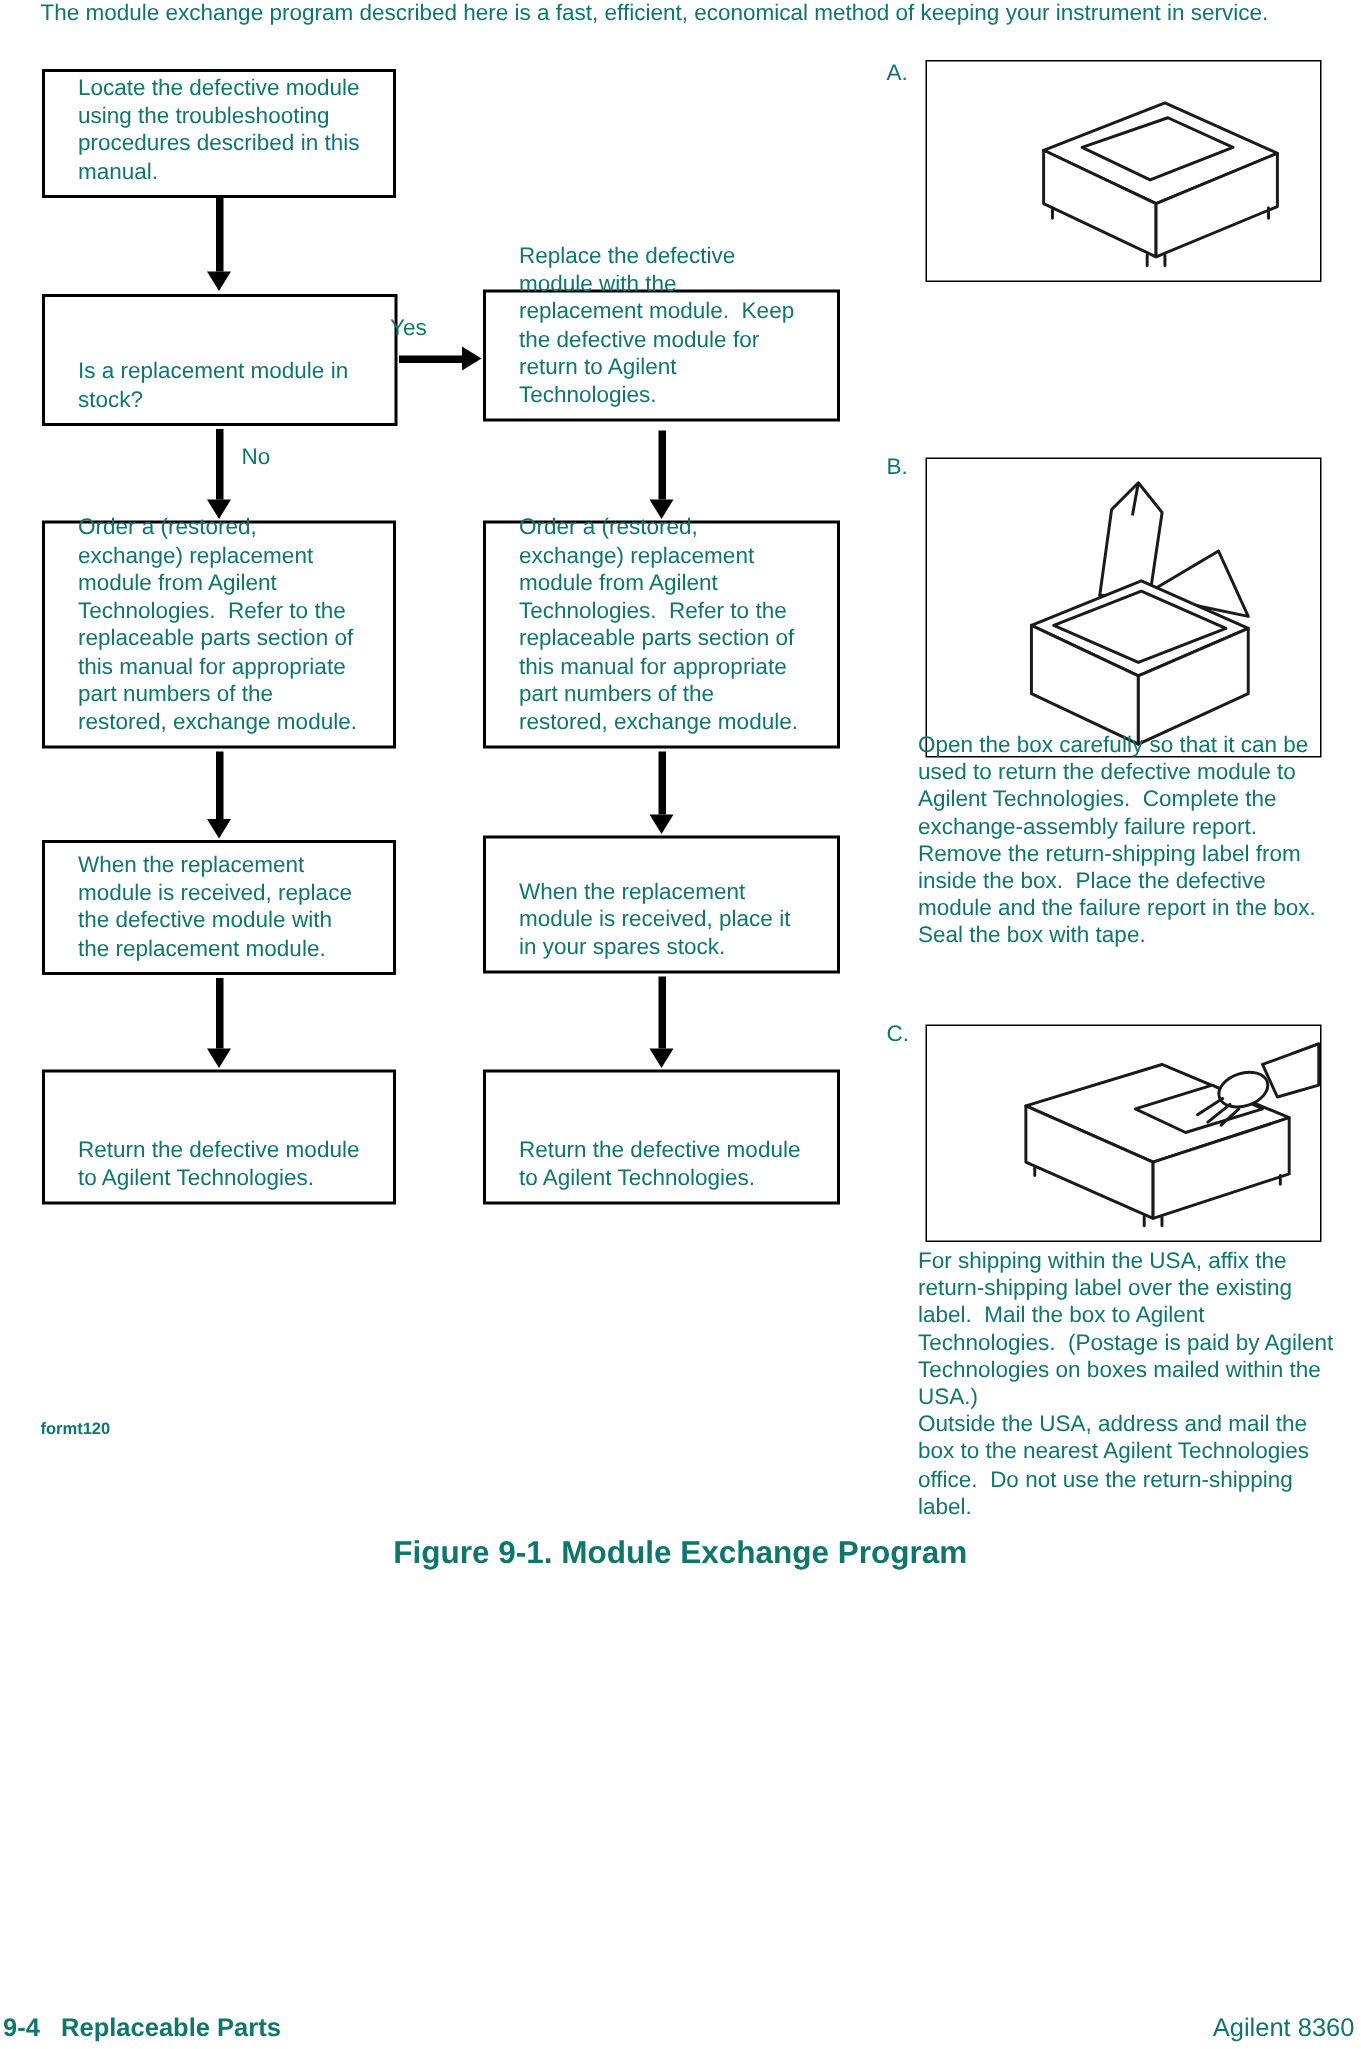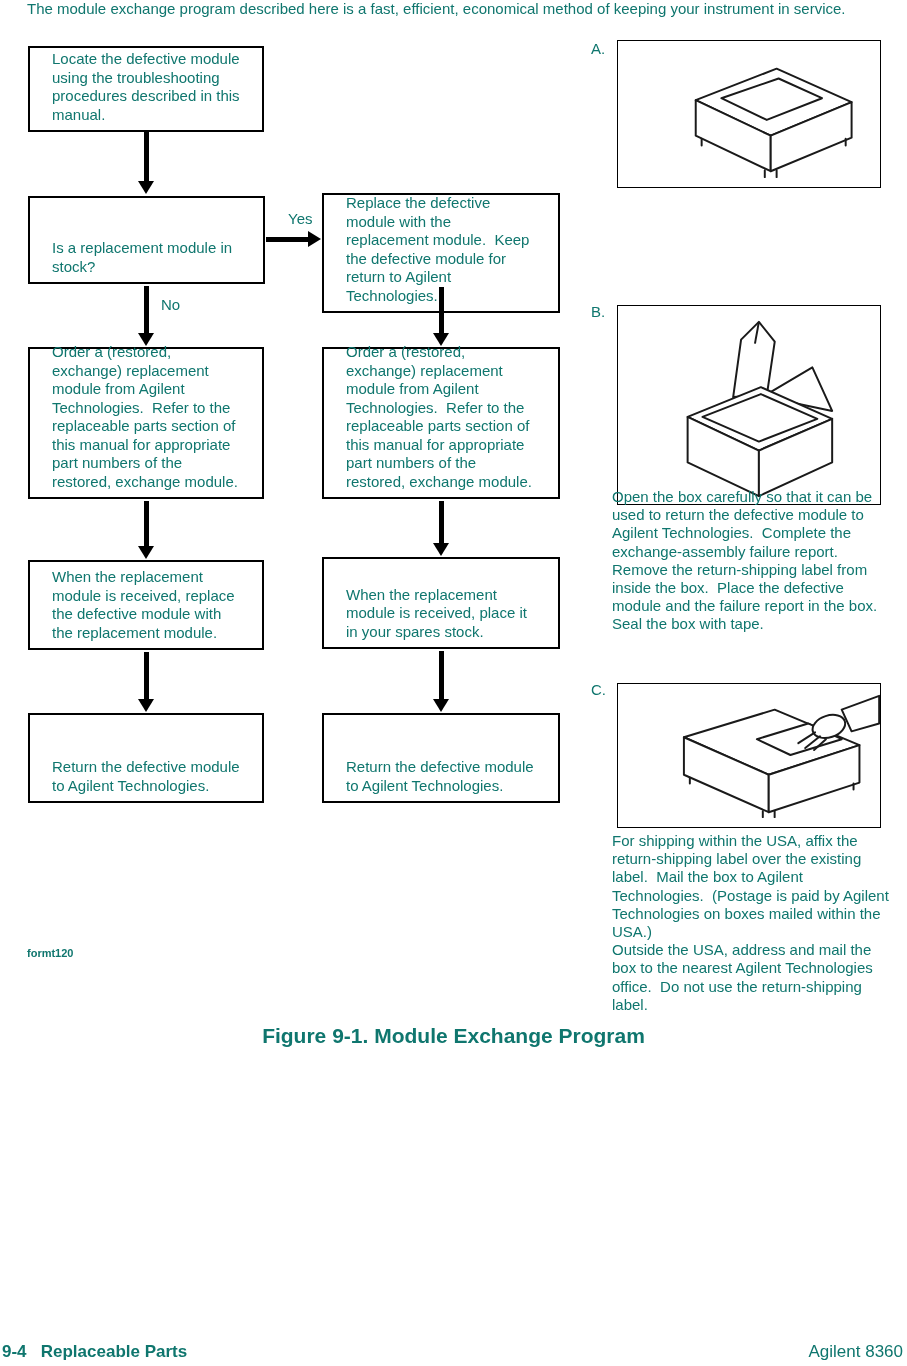--- a/index.html
+++ b/index.html
@@ -7,21 +7,21 @@
     position:relative;width:907px;height:1366px;background:#ffffff;
     font-family:"Liberation Sans", sans-serif;color:#0f766e;overflow:hidden;
   }
   .txt{white-space:pre-wrap;}
   #intro{position:absolute;left:27px;top:0px;width:872px;font-size:15px;line-height:18px;}
   
   .fb{position:absolute;border:2px solid #000;box-sizing:border-box;
       display:flex;align-items:flex-end;padding:6px 22px;font-size:15px;line-height:18.5px;background:#fff;}
   .b1{left:28px;top:46px;width:236px;height:86px;}
   .b2{left:28px;top:196px;width:237px;height:88px;}
-  .b3{left:322px;top:193px;width:238px;height:120px;}
+  .b3{left:322px;top:193px;width:238px;height:88px;}
   .b4{left:28px;top:347px;width:236px;height:152px;}
   .b5{left:322px;top:347px;width:238px;height:152px;}
   .b6{left:28px;top:560px;width:236px;height:90px;}
   .b7{left:322px;top:557px;width:238px;height:92px;}
   .b8{left:28px;top:713px;width:236px;height:90px;}
   .b9{left:322px;top:713px;width:238px;height:90px;}
   
   .varrow{position:absolute;width:16px;display:flex;flex-direction:column;align-items:center;}
   .varrow .shaft{width:5px;background:#000;flex:1;}
   .varrow .head{width:0;height:0;border-left:8px solid transparent;border-right:8px solid transparent;border-top:13px solid #000;}
@@ -30,21 +30,21 @@
   .harrow .head{width:0;height:0;border-top:8px solid transparent;border-bottom:8px solid transparent;border-left:13px solid #000;}
   .a1{left:138px;top:132px;height:62px;}
   .a2{left:138px;top:286px;height:60px;}
   .a3{left:433px;top:287px;height:59px;}
   .a4{left:138px;top:501px;height:58px;}
   .a5{left:433px;top:501px;height:55px;}
   .a6{left:138px;top:652px;height:60px;}
   .a7{left:433px;top:651px;height:61px;}
   .ayes{left:266px;top:231px;width:55px;}
   .branch-label{position:absolute;font-size:15px;}
-  .lab-yes{left:288px;top:210px;}
+  .lab-yes{left:260px;top:210px;}
   .lab-no{left:161px;top:296px;}
   
   .panel-label{position:absolute;font-size:15px;}
   .pl-a{left:591px;top:40px;}
   .pl-b{left:591px;top:303px;}
   .pl-c{left:591px;top:681px;}
   .panel-frame{position:absolute;border:1.5px solid #000;box-sizing:border-box;background:#fff;}
   .pf-a{left:617px;top:40px;width:264px;height:148px;}
   .pf-b{left:617px;top:305px;width:264px;height:200px;}
   .pf-c{left:617px;top:683px;width:264px;height:145px;}

